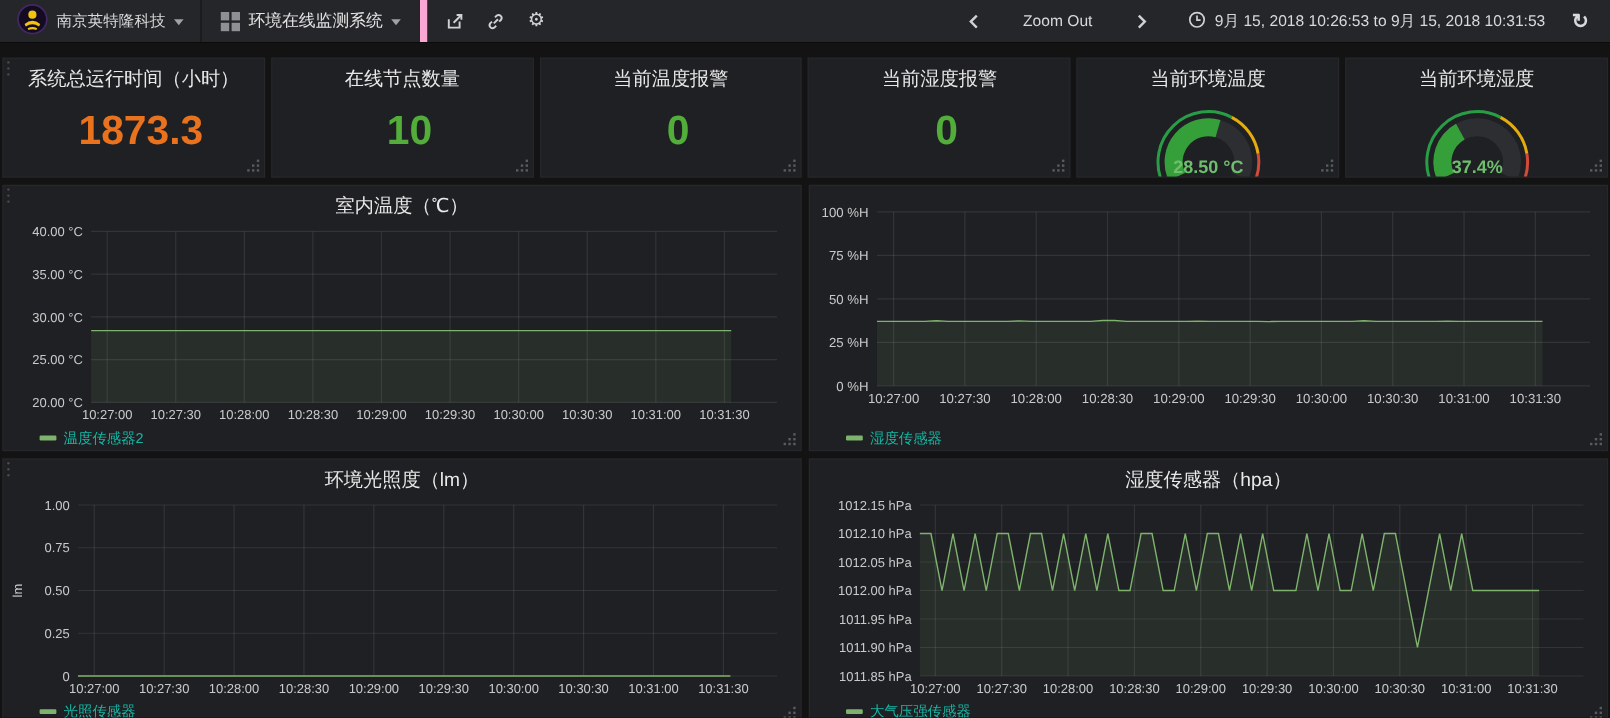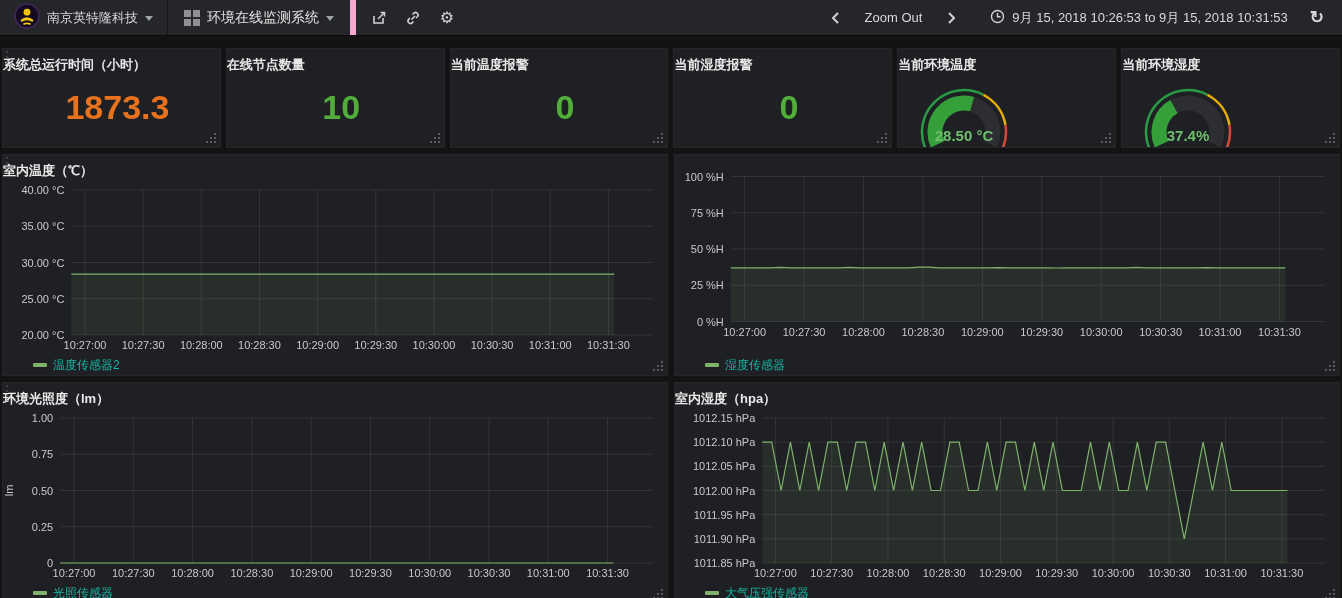--- a/index.html
+++ b/index.html
@@ -16,50 +16,50 @@
   .nav-title { font-size:14px; color:#e3e3e3; }
   .caret { width:0; height:0; border-left:4px solid transparent; border-right:4px solid transparent;
            border-top:5px solid #9fa2a6; margin-top:2px; }
   .grid-icon { display:grid; grid-template-columns:7px 7px; grid-template-rows:7px 7px; gap:2px; }
   .grid-icon span { background:#8f9093; }
   .nav-actions { display:flex; align-items:center; gap:4px; padding:0 8px; }
   .icon-btn { width:30px; height:30px; display:flex; align-items:center; justify-content:center;
               color:#d0d1d3; cursor:pointer; }
   .glyph { font-size:16px; line-height:1; color:#d0d1d3; }
   .nav-right { align-items:center; padding-right:10px; gap:2px; }
-  .zoom-ctl { display:flex; align-items:center; gap:14px; padding:0 10px; }
+  .zoom-ctl { display:flex; align-items:center; gap:26px; padding:0 10px; }
   .zoom-label { color:#d8d9da; cursor:pointer; }
   .timepicker { display:flex; align-items:center; gap:7px; padding:0 12px; cursor:pointer; }
   .refresh-btn { font-size:17px; font-weight:bold; padding:0 8px; cursor:pointer; }
 
   
   .dash { padding:12px 2px 0 2px; display:flex; flex-direction:column; gap:6px; }
   .row { position:relative; }
   .row-handle { position:absolute; left:0; top:0; width:9px; height:100%; z-index:3; }
   .row-handle i { display:block; width:2px; height:2px; border-radius:50%; background:#4a4b4e;
                   margin:3px auto 0 auto; }
   .stats-row { display:grid; grid-template-columns:repeat(6,1fr); gap:5px; height:100px; }
   .charts-row { display:grid; grid-template-columns:1fr 1fr; gap:6px; height:222px; }
 
   .panel { background:#1f2023; border:1px solid #26272a; position:relative; min-width:0;
            display:flex; flex-direction:column; overflow:hidden; }
-  .panel-title { font-size:13px; font-weight:bold; color:#e9e9e9;
+  .panel-title { text-align:center; font-size:16px; font-weight:normal; color:#e9e9e9;
                  padding:7px 0 2px 0; white-space:nowrap; cursor:pointer; }
   .resize-handle { position:absolute; right:4px; bottom:4px; width:10px; height:10px; cursor:nwse-resize; }
   .resize-handle i { position:absolute; width:2px; height:2px; background:#5a5b5e; }
   .resize-handle i:nth-child(1){ right:0; bottom:8px; }
   .resize-handle i:nth-child(2){ right:4px; bottom:4px; }
   .resize-handle i:nth-child(3){ right:0; bottom:4px; }
   .resize-handle i:nth-child(4){ right:8px; bottom:0; }
   .resize-handle i:nth-child(5){ right:4px; bottom:0; }
   .resize-handle i:nth-child(6){ right:0; bottom:0; }
 
   .stat-value { flex:1; display:flex; align-items:center; justify-content:center;
                 font-size:34px; font-weight:bold; padding-bottom:8px;margin-left:12px; }
-  .gauge-wrap { flex:1; display:flex; align-items:center; justify-content:flex-start; }
+  .gauge-wrap { flex:1; display:flex; align-items:center; justify-content:center; }
 
   .chart-body { flex:1; min-height:0; }
   .chart-svg { width:100%; height:100%; display:block; }
   .legend { height:20px; display:flex; align-items:center; gap:6px; padding-left:30px;
             font-size:12px; color:#14b8a6; }
   .legend-marker { width:14px; height:4px; border-radius:1px; display:inline-block; }
   .legend-label { cursor:pointer; }
 </style>
 </head>
 <body>
@@ -404,21 +404,21 @@
           <i></i>
           <i></i>
           <i></i>
           <i></i>
           <i></i>
           <i></i>
         </div>
     </div>
 
     <div class="panel">
-      <div class="panel-title">室内湿度（hpa）</div>
+      <div class="panel-title">湿度传感器（hpa）</div>
       <div class="chart-body">
           <svg class="chart-svg" viewBox="0 0 664 173">
             <line x1="100.42966666666666" y1="8" x2="100.42966666666666" y2="153" stroke="rgba(255,255,255,0.09)" stroke-width="1"></line>
             <text x="100.42966666666666" y="167" text-anchor="middle" fill="#c8c9ca" font-size="11">10:27:00</text>
             <line x1="156.69966666666667" y1="8" x2="156.69966666666667" y2="153" stroke="rgba(255,255,255,0.09)" stroke-width="1"></line>
             <text x="156.69966666666667" y="167" text-anchor="middle" fill="#c8c9ca" font-size="11">10:27:30</text>
             <line x1="212.96966666666668" y1="8" x2="212.96966666666668" y2="153" stroke="rgba(255,255,255,0.09)" stroke-width="1"></line>
             <text x="212.96966666666668" y="167" text-anchor="middle" fill="#c8c9ca" font-size="11">10:28:00</text>
             <line x1="269.23966666666666" y1="8" x2="269.23966666666666" y2="153" stroke="rgba(255,255,255,0.09)" stroke-width="1"></line>
             <text x="269.23966666666666" y="167" text-anchor="middle" fill="#c8c9ca" font-size="11">10:28:30</text>

